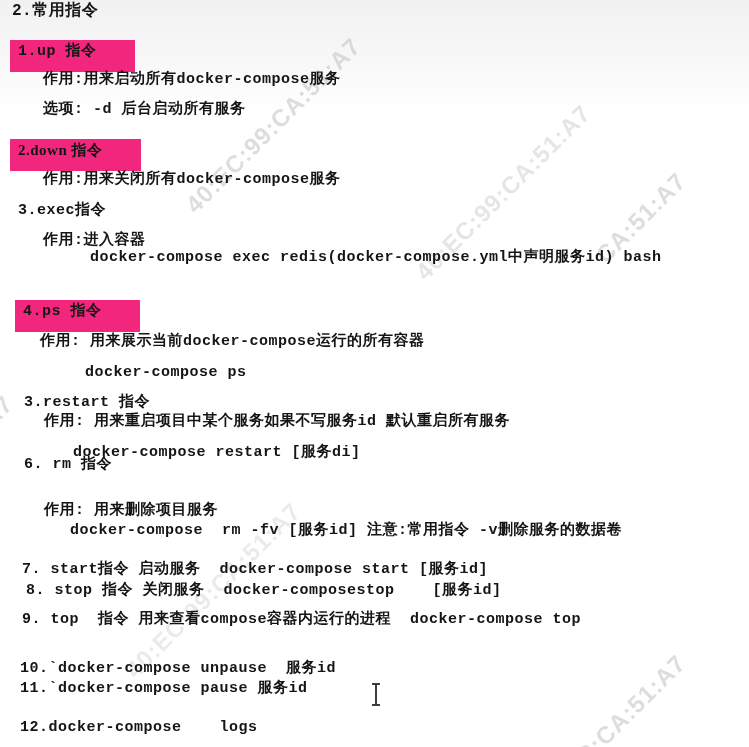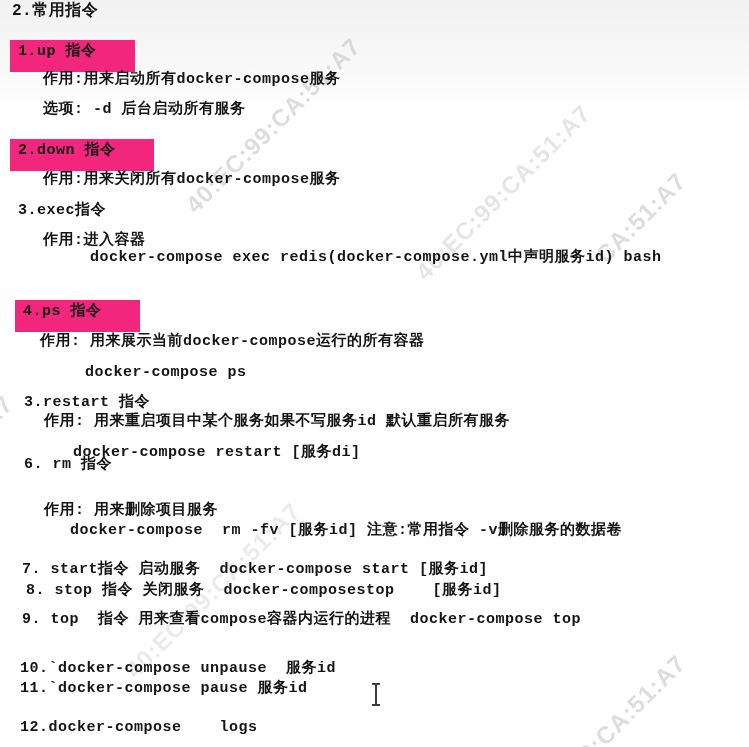--- a/index.html
+++ b/index.html
@@ -59,21 +59,21 @@
     <div class="wm" style="left: -60px; top: 455px; opacity: 0.5;">A:51:A7</div>
     <div class="wm" style="left: 130px; top: 660px; opacity: 0.3;">40:EC:99:CA:51:A7</div>
     <div class="wm" style="left: 515px; top: 812px; opacity: 0.5;">40:EC:99:CA:51:A7</div>
   </div>
 
 <div class="content-layer">
     <div class="line title" style="left: 4px; top: 2px; margin-left: 8px;">2.常用指令</div>
     <div class="line badge" style="left: 10px; top: 40px;">1.up 指令</div>
     <div class="line body" style="left: 43px; top: 70px;">作用:用来启动所有docker-compose服务</div>
     <div class="line body" style="left: 43px; top: 100px;">选项: -d 后台启动所有服务</div>
-    <div class="line badge" style="left: 10px; top: 139px;">2.down 指令</div>
+    <div class="line badge" style="left: 10px; top: 139px; font-family: Liberation Serif, serif;">2.down 指令</div>
     <div class="line body" style="left: 43px; top: 170px;">作用:用来关闭所有docker-compose服务</div>
     <div class="line body" style="left: 18px; top: 201px;">3.exec指令</div>
     <div class="line body" style="left: 43px; top: 231px;">作用:进入容器</div>
     <div class="line code" style="left: 90px; top: 248px;">docker-compose exec redis(docker-compose.yml中声明服务id) bash</div>
     <div class="line badge" style="left: 15px; top: 300px;">4.ps 指令</div>
     <div class="line body" style="left: 40px; top: 332px;">作用: 用来展示当前docker-compose运行的所有容器</div>
     <div class="line code" style="left: 85px; top: 363px;">docker-compose ps</div>
     <div class="line body" style="left: 24px; top: 393px;">3.restart 指令</div>
     <div class="line body" style="left: 44px; top: 412px;">作用: 用来重启项目中某个服务如果不写服务id 默认重启所有服务</div>
     <div class="line code" style="left: 73px; top: 443px;">docker-compose restart [服务di]</div>

